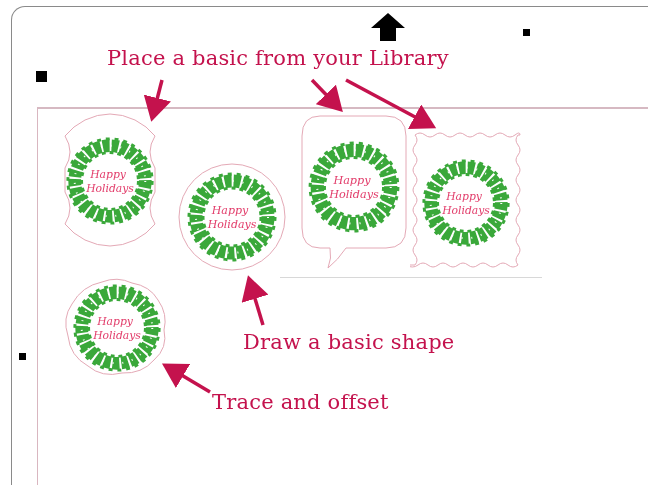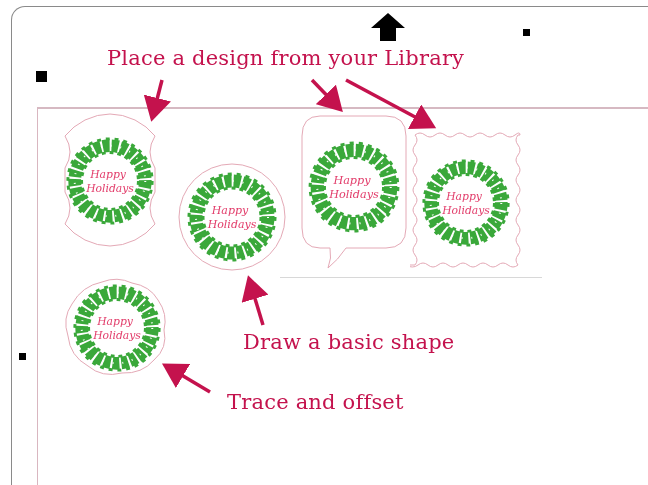--- a/index.html
+++ b/index.html
@@ -25,23 +25,23 @@
 <div class="page"></div>
 
 <div class="reg" style="left:36px;top:71px;width:11px;height:11px;"></div>
 <div class="reg" style="left:523px;top:29px;width:7px;height:7px;"></div>
 <div class="reg" style="left:19px;top:353px;width:7px;height:7px;"></div>
 
 <svg class="home-arrow" viewBox="0 0 40 30">
   <polygon points="20,0 37,15 28,15 28,28 12,28 12,15 3,15" fill="#000"></polygon>
 </svg>
 
-<div class="label" style="left:107px;top:46px;">Place a design from your Library</div>
+<div class="label" style="left:107px;top:46px;">Place a basic from your Library</div>
 <div class="label" style="left:243px;top:330px;">Draw a basic shape</div>
-<div class="label" style="left:227px;top:390px;">Trace and offset</div>
+<div class="label" style="left:212px;top:390px;">Trace and offset</div>
 
 <div class="selbox" style="left:280px;top:277px;width:262px;"></div>
 
 <svg width="0" height="0" style="position:absolute">
   <defs>
     <g id="wreath">
       <circle cx="0" cy="0" r="36" fill="none" stroke="#3aa83a" stroke-width="13" stroke-dasharray="7 2"></circle>
       <circle cx="0" cy="0" r="43" fill="none" stroke="#3aa83a" stroke-width="3" stroke-dasharray="4 5"></circle>
       <circle cx="0" cy="0" r="29" fill="none" stroke="#3aa83a" stroke-width="3" stroke-dasharray="4 4"></circle>
       <circle cx="0" cy="0" r="36" fill="none" stroke="#ffffff" stroke-width="2" stroke-dasharray="1 9"></circle>

